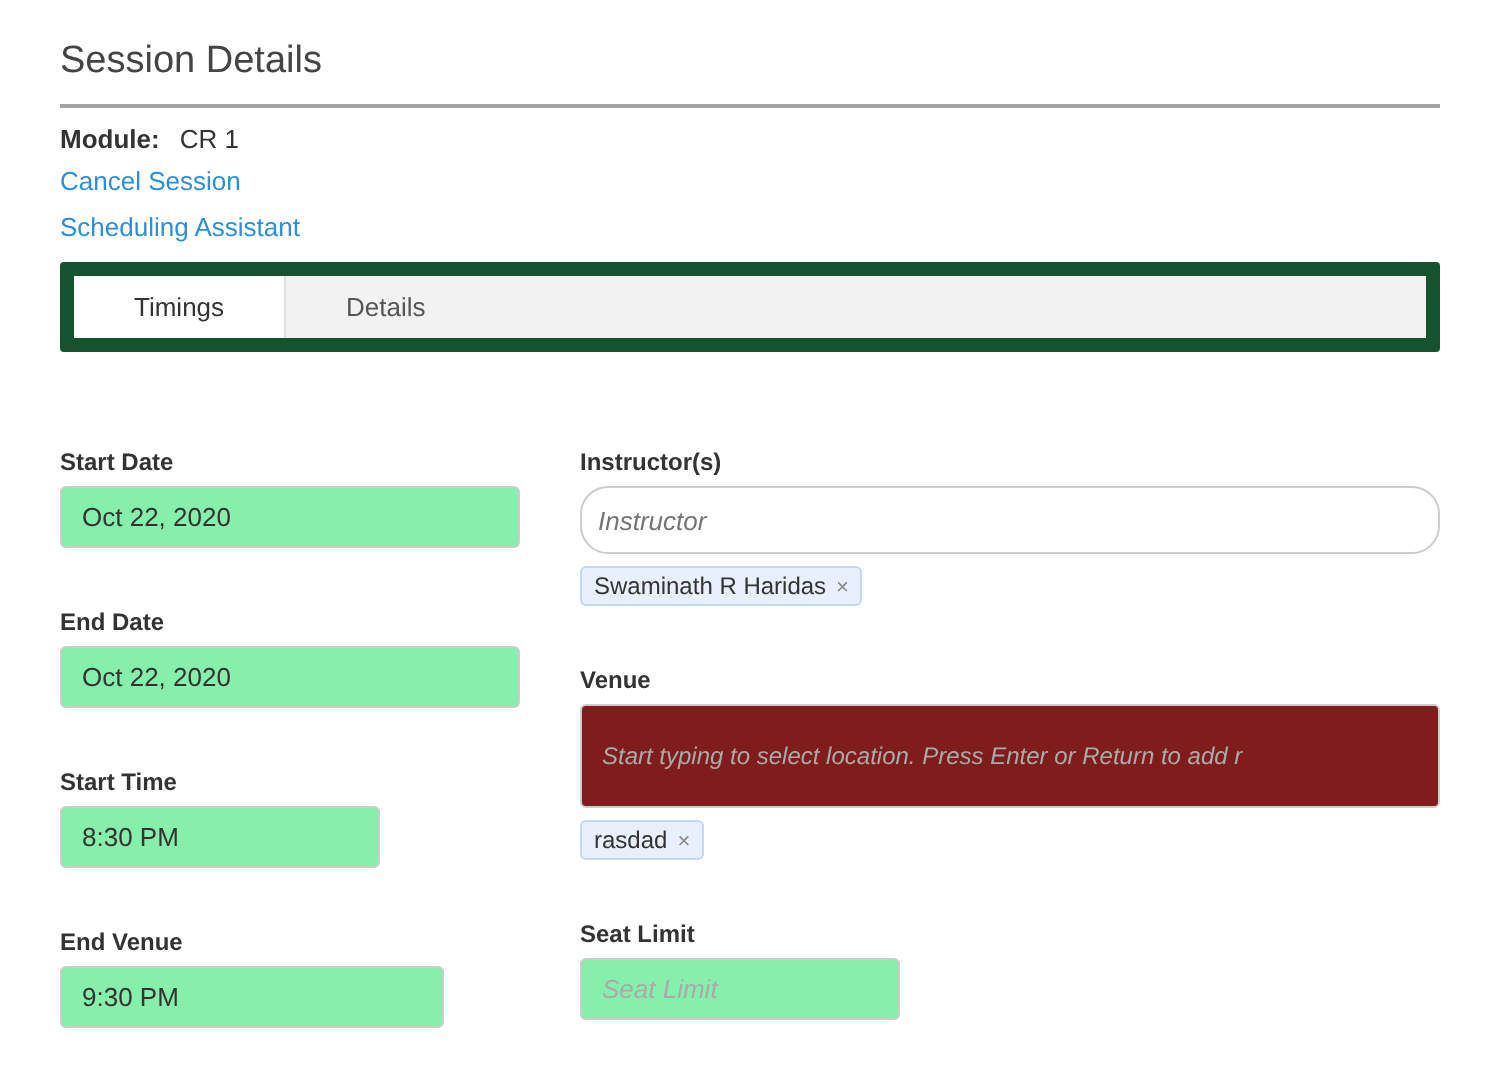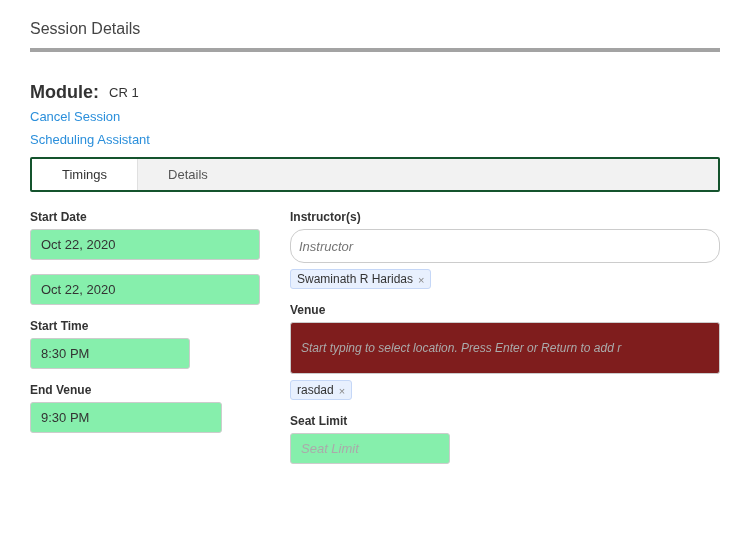--- a/index.html
+++ b/index.html
@@ -9,36 +9,36 @@
       color: #333;
       font-size: 13px;
     }
     .container {
       width: 750px;
       min-height: 538px;
       padding: 20px 30px 20px 30px;
       background: #fff;
     }
     .section-title {
-      font-size: 16px;
+      font-size: 19px;
       font-weight: 500;
       color: #444;
       padding-bottom: 10px;
-      border-bottom: 4px solid #a3a3a3;
-      margin-bottom: 30px;
+      border-bottom: 2px solid #a3a3a3;
+      margin-bottom: 8px;
     }
     .module-row {
       display: flex;
       align-items: center;
       margin-bottom: 6px;
     }
     .module-label {
       font-weight: 700;
       margin-right: 10px;
-      font-size: 18px;
+      font-size: 13px;
     }
     .module-value {
       font-size: 13px;
       color: #333;
     }
     .cancel-session-row {
       display: flex;
       margin-bottom: 8px;
     }
     .cancel-session-link {
@@ -50,21 +50,21 @@
     .scheduling-assistant-link {
       color: #2b8fdb;
       font-size: 13px;
       cursor: pointer;
       margin-bottom: 10px;
       display: inline-block;
     }
     .tabs-bar {
       display: flex;
       background: #f2f2f2;
-      border: 2px solid #14532d;
+      border: 7px solid #14532d;
       border-radius: 2px;
       margin-bottom: 18px;
     }
     .tab {
       padding: 8px 30px;
       font-size: 13px;
       color: #555;
       cursor: pointer;
       border-right: 1px solid #e0e0e0;
     }
@@ -79,20 +79,21 @@
       gap: 30px;
     }
     .col-left {
       flex: 0 0 230px;
     }
     .col-right {
       flex: 1;
     }
     .field-group {
       margin-bottom: 14px;
+      margin-top: 30px;
     }
     .field-label {
       font-weight: 700;
       font-size: 12px;
       color: #333;
       margin-bottom: 5px;
       display: block;
     }
     .text-input {
       width: 100%;
@@ -214,20 +215,21 @@
   <div class="form-body">
 
     <div class="col-left">
 
       <div class="field-group">
         <label class="field-label">Start Date</label>
         <input class="text-input" type="text" value="Oct 22, 2020" style="">
       </div>
 
       <div class="field-group">
+        <label class="field-label">End Date</label>
         <input class="text-input" type="text" value="Oct 22, 2020" style="">
       </div>
 
       <div class="field-group">
         <label class="field-label">Start Time</label>
         <input class="text-input" type="text" value="8:30 PM" style="width: 160px;">
       </div>
 
       <div class="field-group">
         <label class="field-label">End Venue</label>

